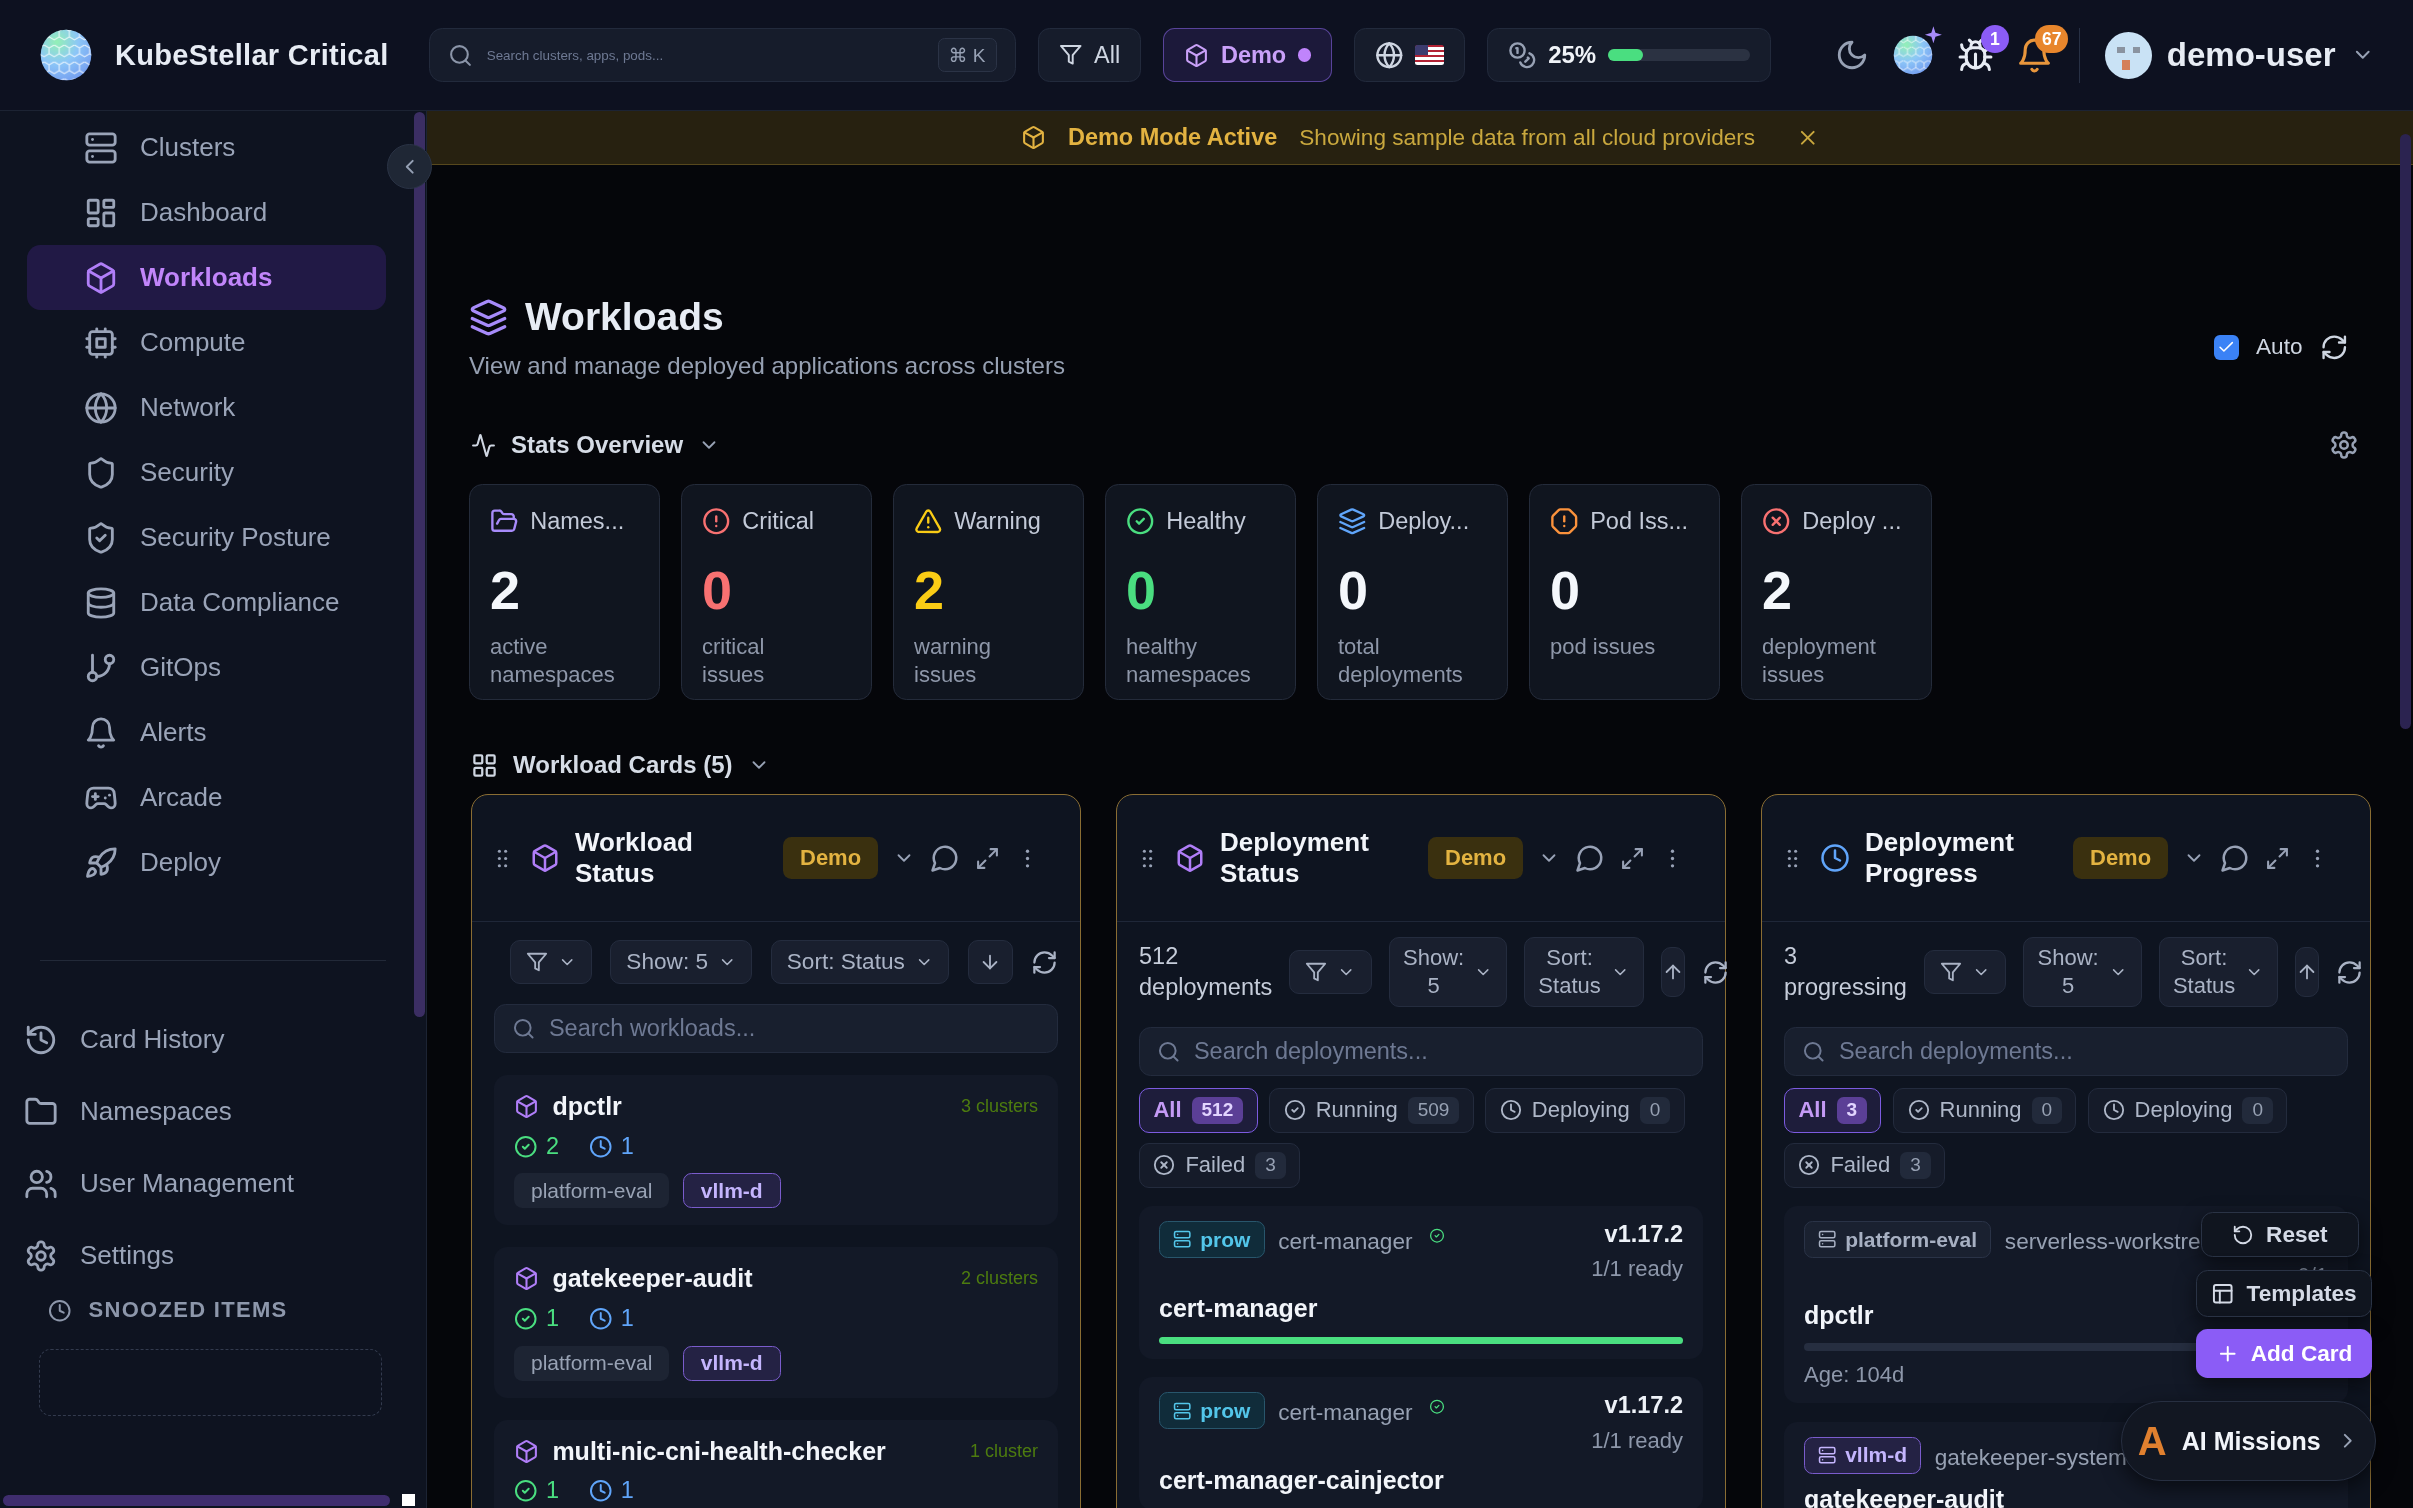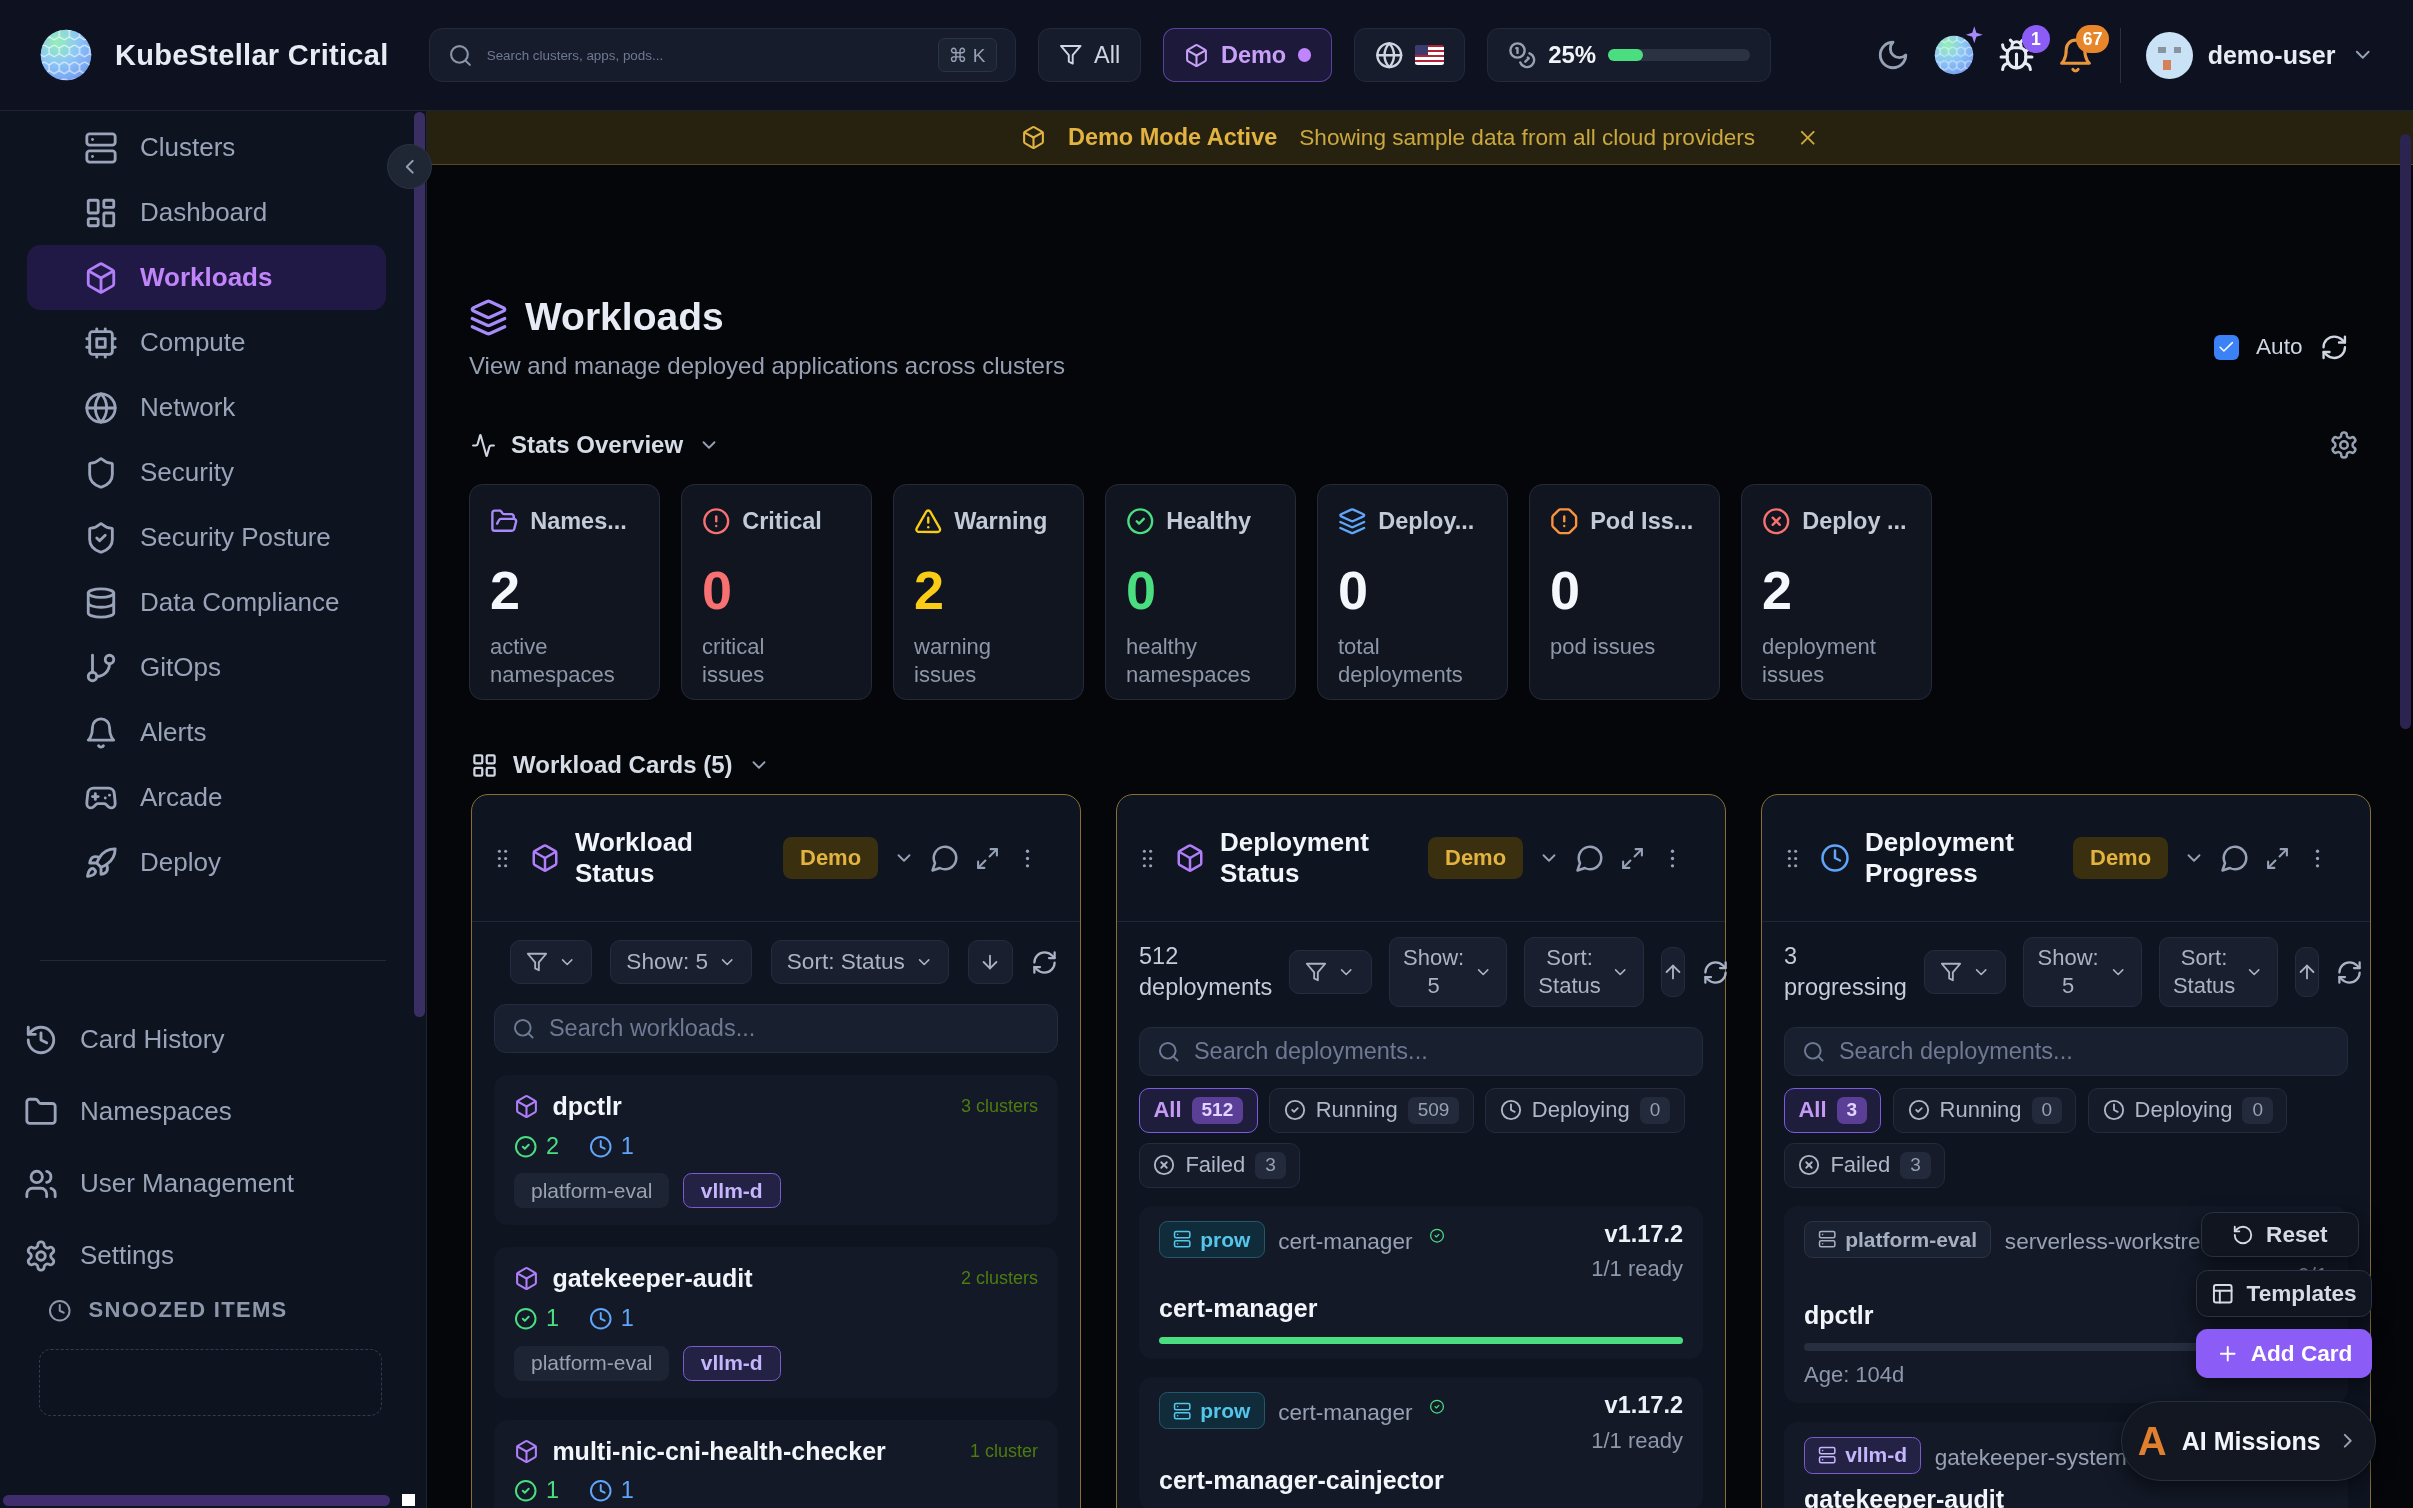--- a/index.html
+++ b/index.html
@@ -31,21 +31,21 @@
   .sparkle { position:absolute; right:-6.7px; top:-6.7px; width:17px; height:17px; background:#a78bfa; clip-path:polygon(50% 0,62% 38%,100% 50%,62% 62%,50% 100%,38% 62%,0 50%,38% 38%); }
   .badge { position:absolute; top:-11.7px; right:-15px; min-width:28.5px; height:28.5px; border-radius:14.2px; color:#fff; font-size:17.6px; font-weight:bold; display:flex; align-items:center; justify-content:center; padding:0 6.7px; }
   .badge.purple { background:#8b5cf6; }
   .badge.orange { background:#e8862c; }
   .divider-v { width:0.8px; height:55px; background:#273044; margin:0 3.4px; }
   .user-chip { display:flex; align-items:center; gap:15px; cursor:pointer; }
   .avatar { width:47px; height:47px; border-radius:50%; background:#c9e2f5; position:relative; overflow:hidden; flex:none; }
   .avatar .eye { position:absolute; width:7.5px; height:6.7px; background:#8a93a0; top:15px; }
   .avatar .eye.l { left:12.6px; } .avatar .eye.r { left:28px; }
   .avatar .mouth { position:absolute; width:7.5px; height:10px; background:#d4805a; left:17.6px; top:28.5px; }
-  .user-name { font-size:25px; font-weight:600; }
+  .user-name { font-size:33px; font-weight:600; }
 
   
   .banner { position:absolute; left:427px; top:111px; right:0; height:54px; background:#272110; border-bottom:0.8px solid #57481d; display:flex; align-items:center; justify-content:center; gap:22px; z-index:30; }
   .banner-title { color:#e3b341; font-weight:bold; font-size:23.5px; }
   .banner-sub { color:#c9a83e; font-size:22.6px; }
   .banner-x { background:none; border:none; color:#c9a83e; margin-left:18.4px; cursor:pointer; display:flex; }
 
   
   .sidebar { position:absolute; top:99px; left:0; width:427px; bottom:0; background:#0e1320; border-right:0.8px solid #1c2333; padding-top:16px; z-index:20; overflow:hidden; }
   .nav-list { list-style:none; }
@@ -68,21 +68,21 @@
   .page-title { font-size:39px; font-weight:bold; }
   .page-sub { margin-top:13.4px; font-size:24px; color:#96a0b2; }
   .auto-refresh { position:absolute; top:169px; right:65px; display:flex; align-items:center; gap:17px; color:#cfd6e2; }
   .checkbox { width:25px; height:25px; background:#3b82f6; border-radius:5.9px; color:#fff; display:flex; align-items:center; justify-content:center; cursor:pointer; }
   .auto-label { font-size:22.6px; }
   .stats-head { position:absolute; top:266px; left:44px; right:54px; display:flex; align-items:center; gap:15px; color:#d6dce6; }
   .sec-label { font-size:24px; font-weight:600; }
   .stats-head .gear { margin-left:auto; color:#97a1b4; cursor:pointer; display:flex; }
   .stats-row { position:absolute; top:320px; left:42px; display:flex; gap:21px; }
   .stat-card { width:191px; height:216px; background:#10151f; border:0.8px solid #242b3a; border-radius:13.4px; padding:22px 20px; flex:none; }
-  .stat-top { display:flex; align-items:center; gap:11.7px; color:#c3cad8; font-size:23.5px; white-space:nowrap;font-weight:bold; }
+  .stat-top { display:flex; align-items:center; gap:11.7px; color:#c3cad8; font-size:23.5px; white-space:nowrap; }
   .stat-value { font-size:54px; font-weight:bold; margin-top:23.5px; }
   .stat-sub { font-size:22px; color:#8e97a9; margin-top:11.7px; line-height:1.3; width:126px; }
   .wl-head { position:absolute; top:587px; left:44px; display:flex; align-items:center; gap:15px; color:#d6dce6; }
 
   
   .cards-row { position:absolute; top:630px; left:44px; display:flex; gap:35px; }
   .wcard { width:610px; height:964px; background:#0e1420; border:1.7px solid #8a6d33; border-radius:17px; padding:0 22px; flex:none; }
   .wcard-head { height:127px; display:flex; align-items:center; gap:15px; border-bottom:0.8px solid #1f2738; margin:0 -22px; padding:0 18px; color:#98a2b6; }
   .wcard-title { flex:1; font-size:26px; font-weight:bold; color:#f2f5fa; line-height:1.2; max-width:193px; }
   .demo-badge { background:#3a300f; color:#e3b341; font-size:22px; font-weight:bold; padding:8.4px 17px; border-radius:8.4px; }

